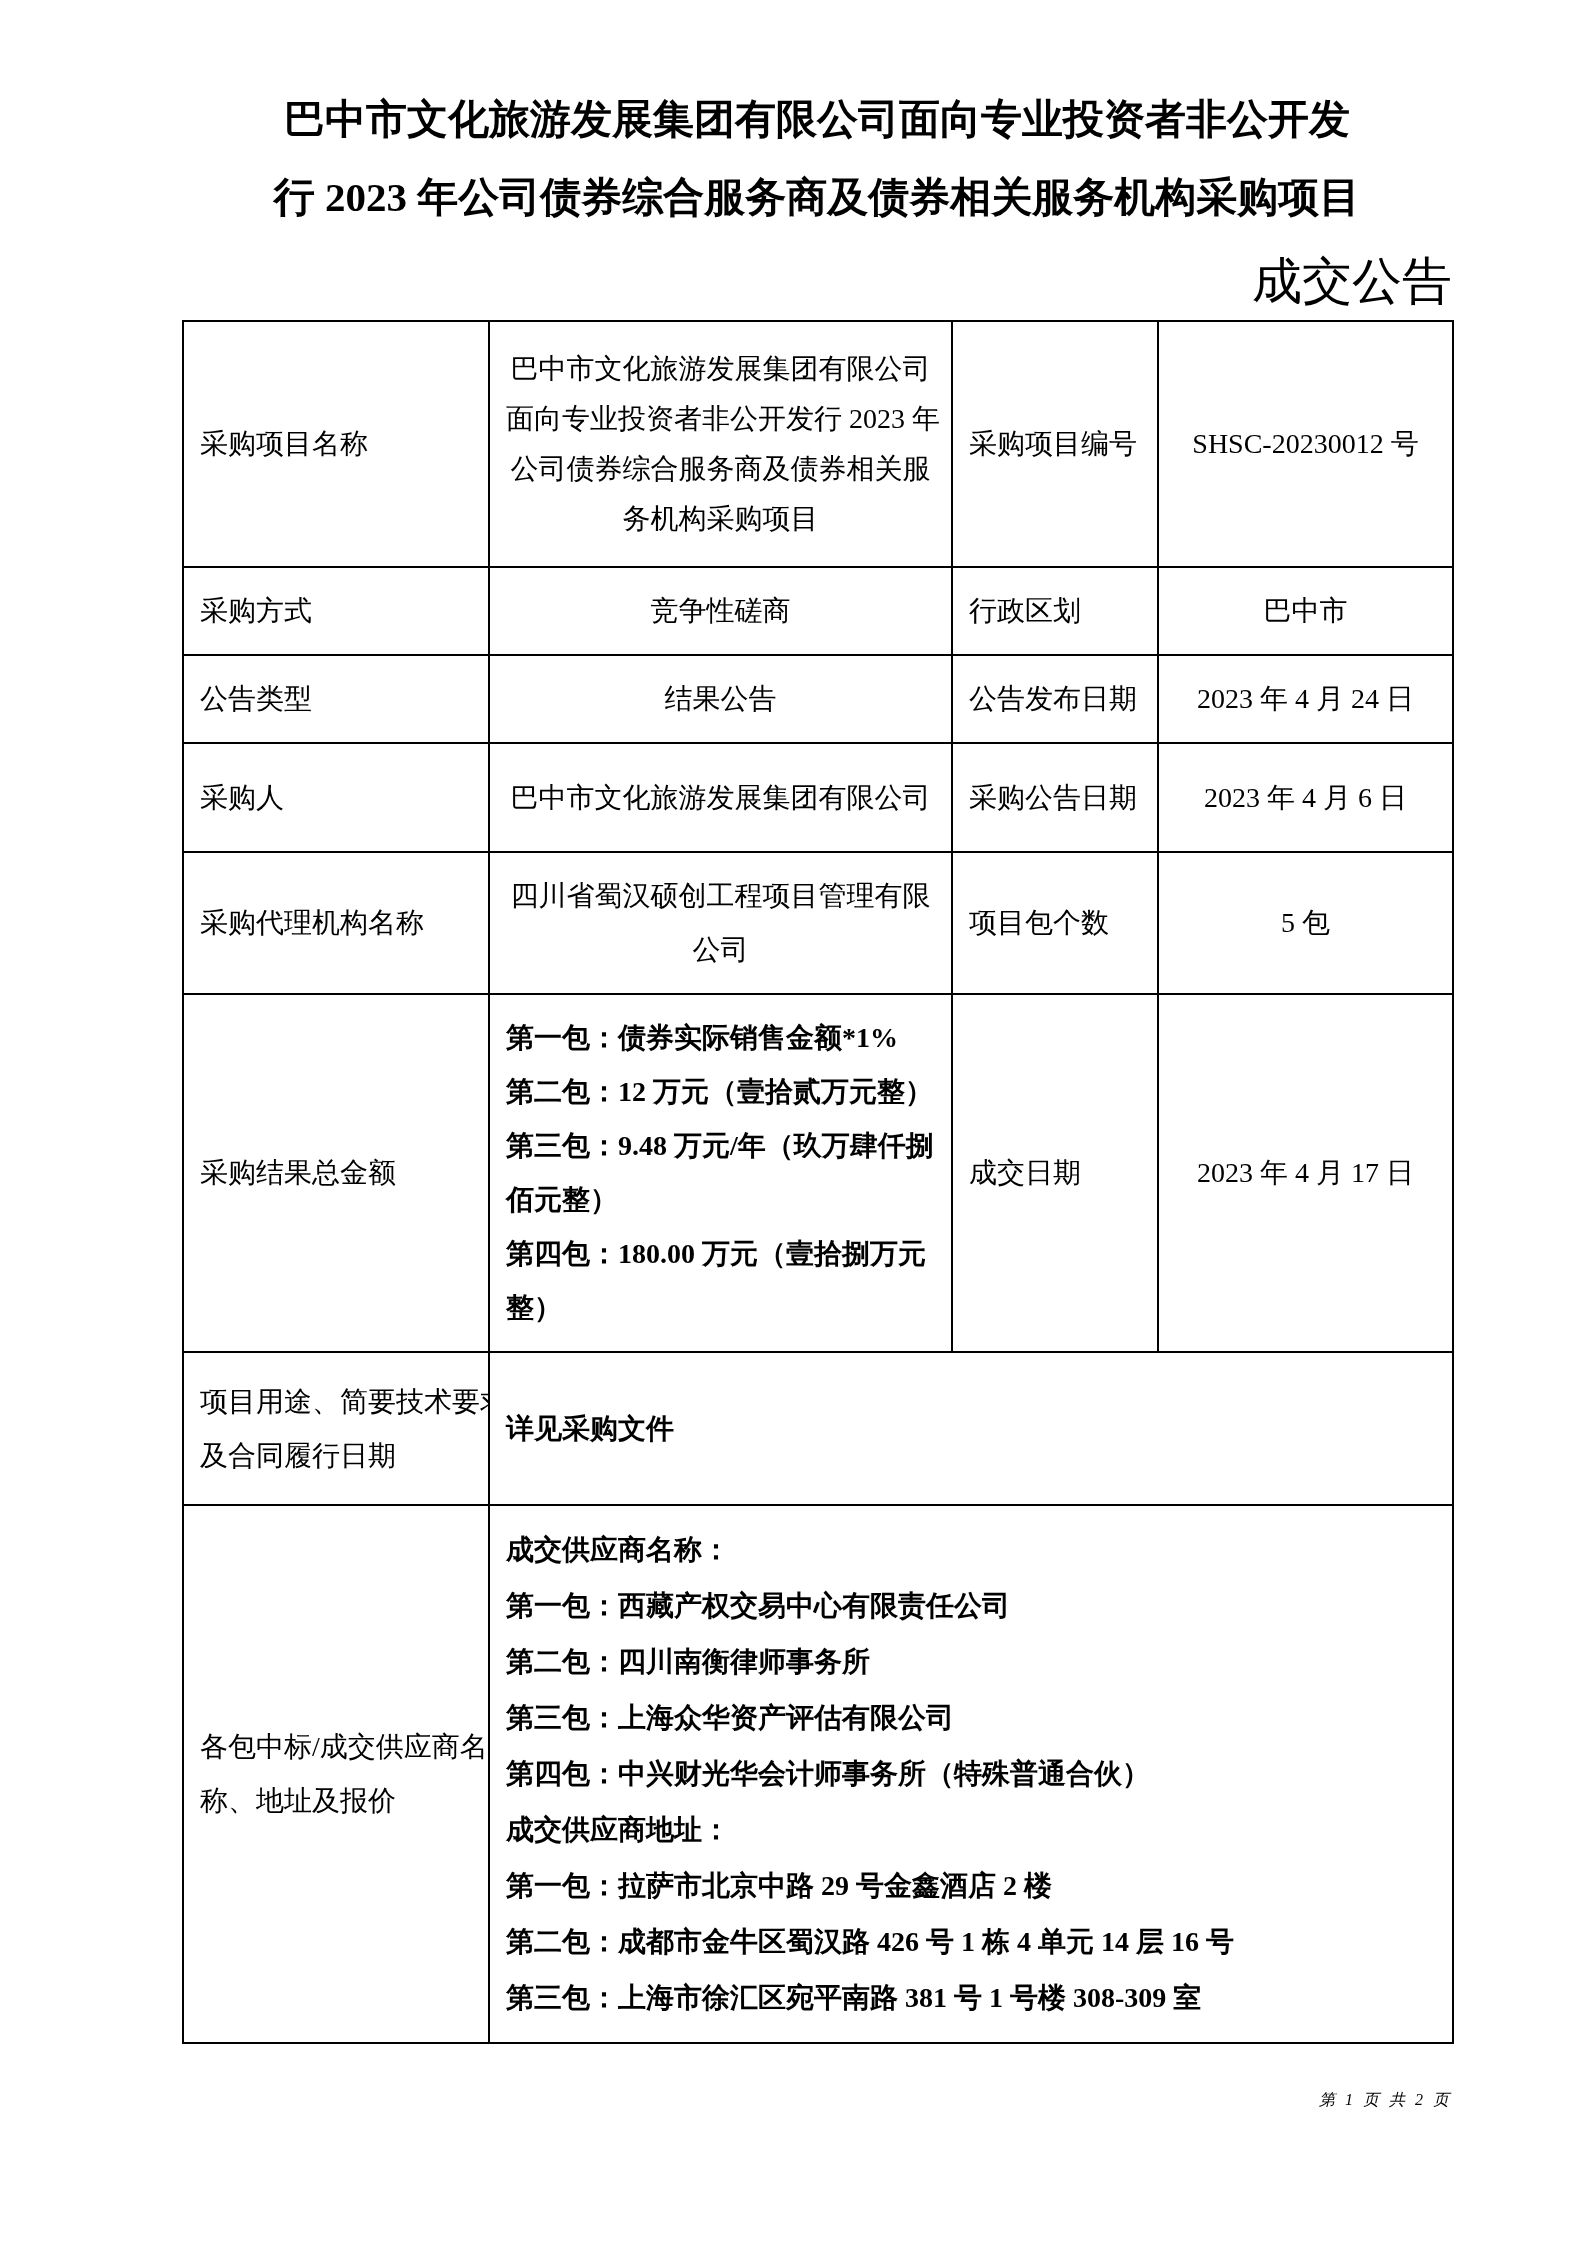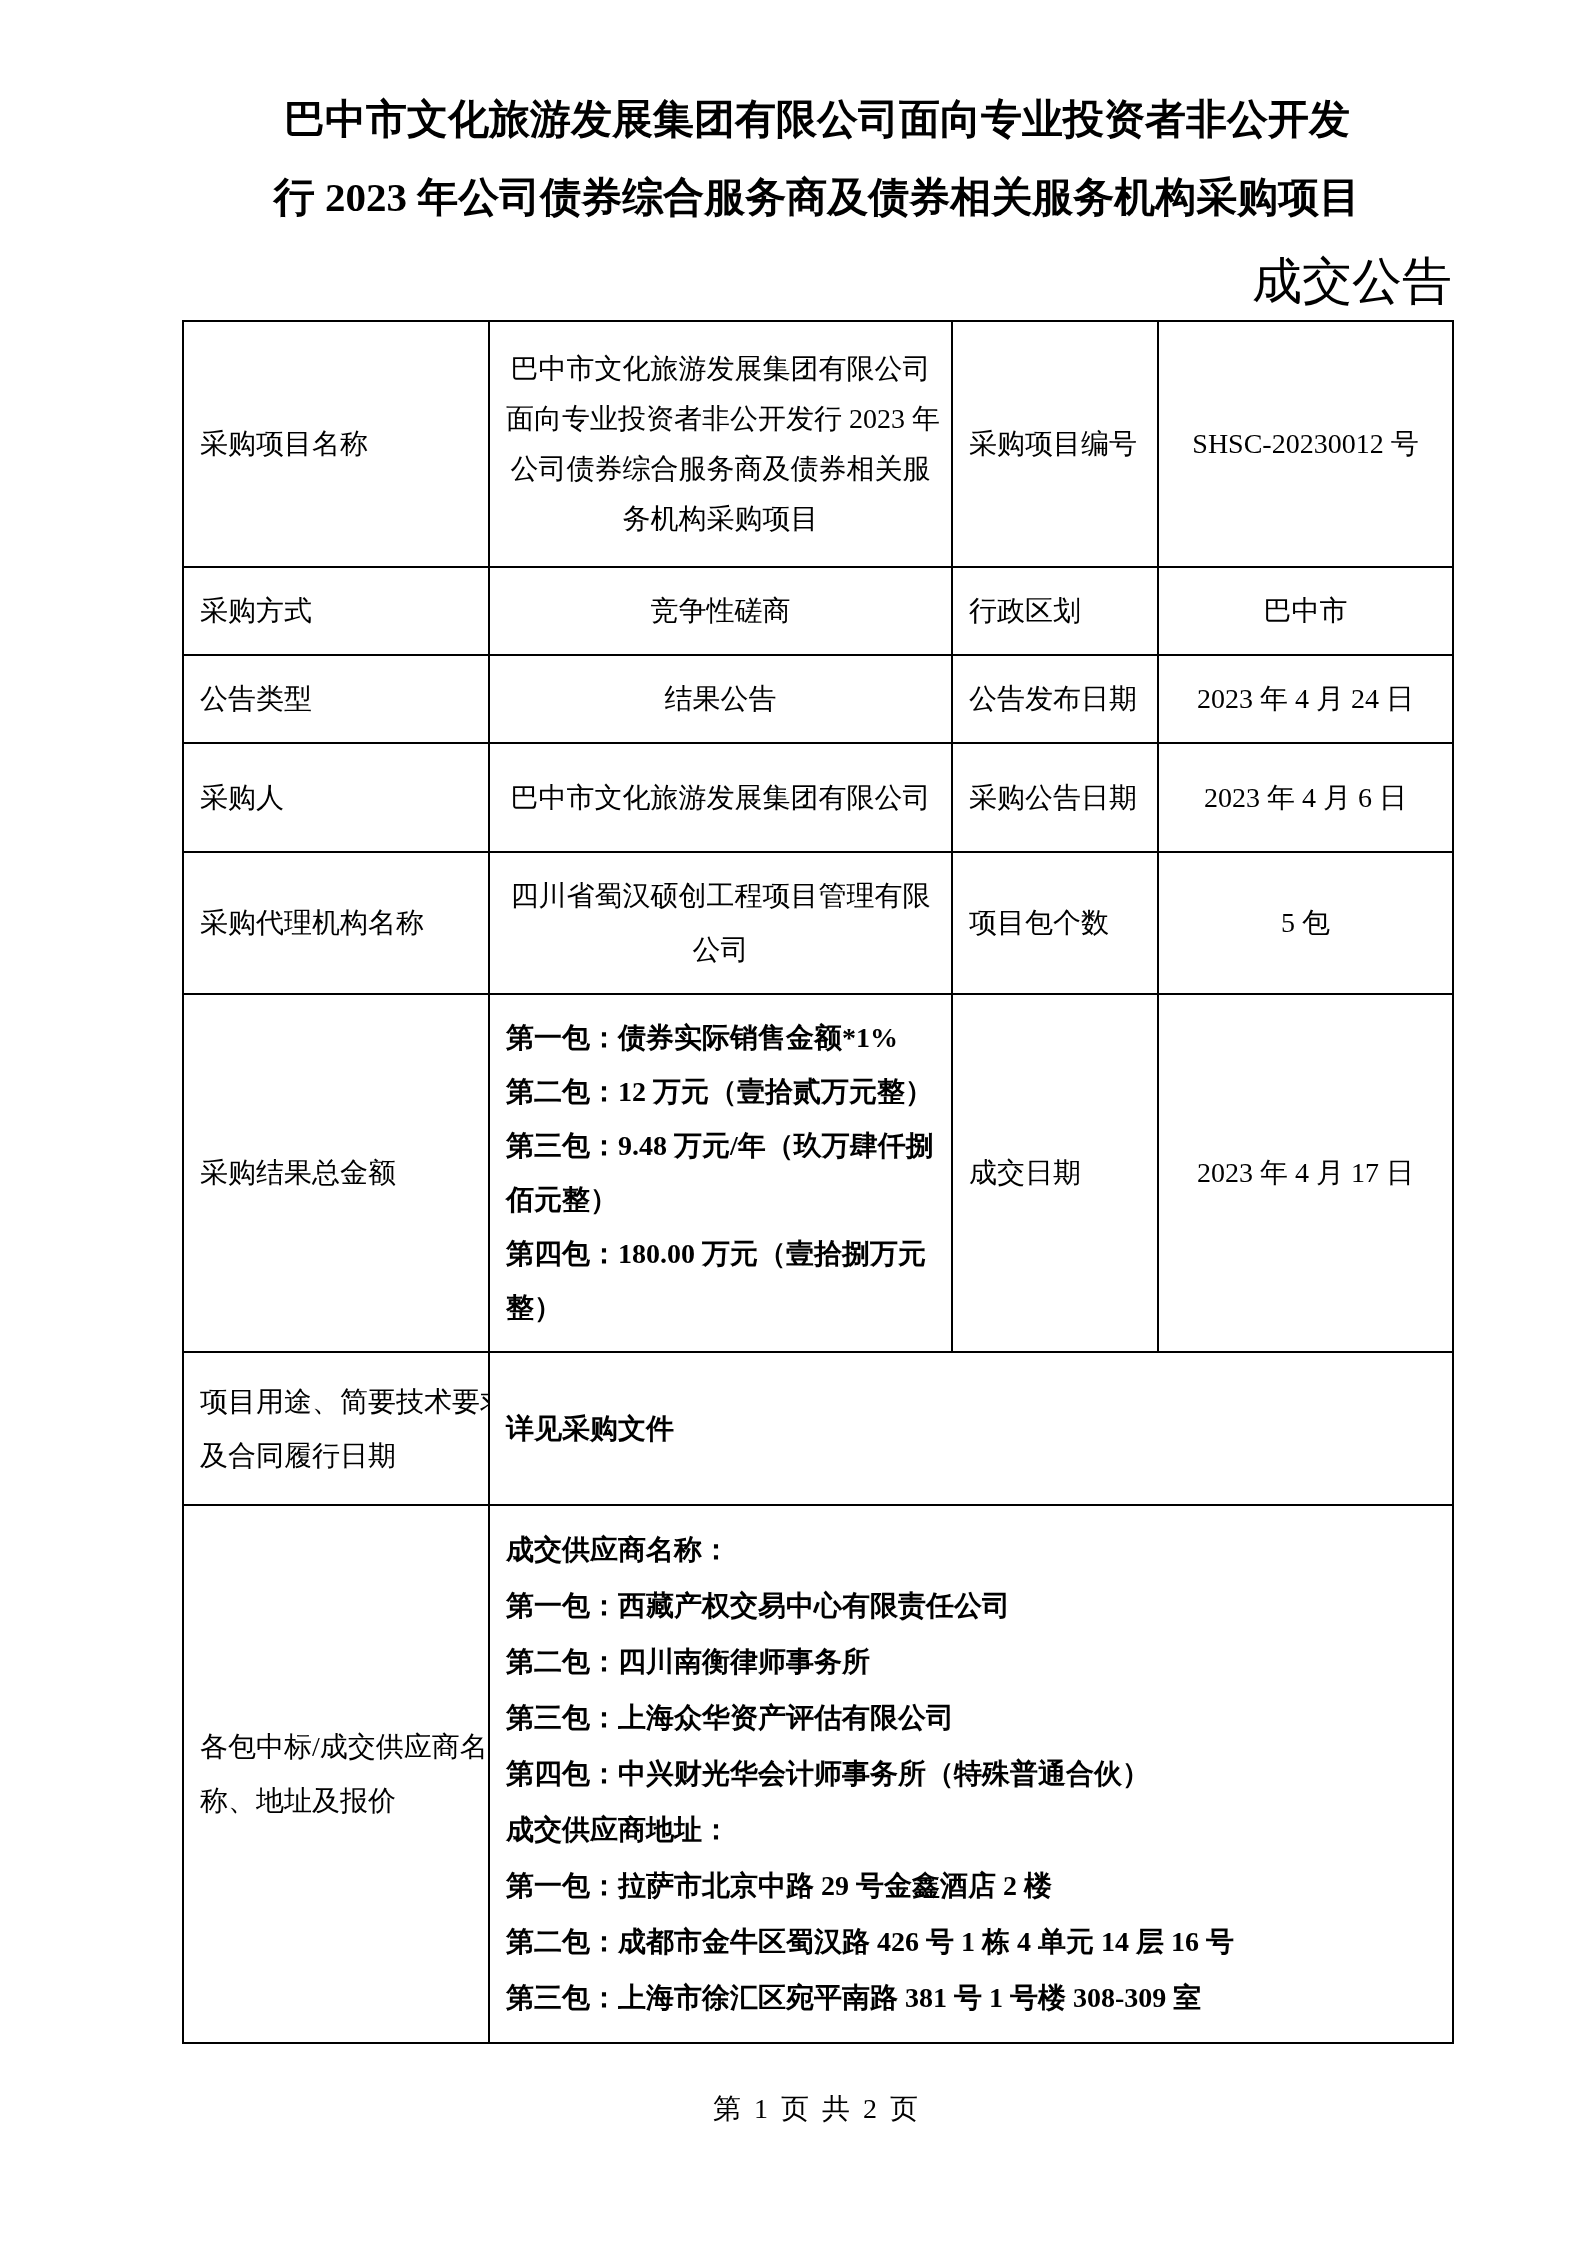--- a/index.html
+++ b/index.html
@@ -36,22 +36,22 @@
   tr.r1 { height: 246px; }
   tr.r2 { height: 86px; }
   tr.r3 { height: 87px; }
   tr.r4 { height: 109px; }
   tr.r5 { height: 140px; }
   tr.r6 { height: 352px; }
   tr.r7 { height: 153px; }
   tr.r8 { height: 512px; }
 
   .footer {
-    text-align: center; margin-top: 46px;
-    font-size: 28px; letter-spacing: 3px;
+    text-align: right; margin-top: 46px;
+    font-size: 16px; letter-spacing: 3px; font-style: italic;
   }
 </style>
 </head>
 <body>
 
 <div class="content">
 
   <div class="title-block">
     <div class="title-line">巴中市文化旅游发展集团有限公司面向专业投资者非公开发</div>
     <div class="title-line">行 2023 年公司债券综合服务商及债券相关服务机构采购项目</div>

